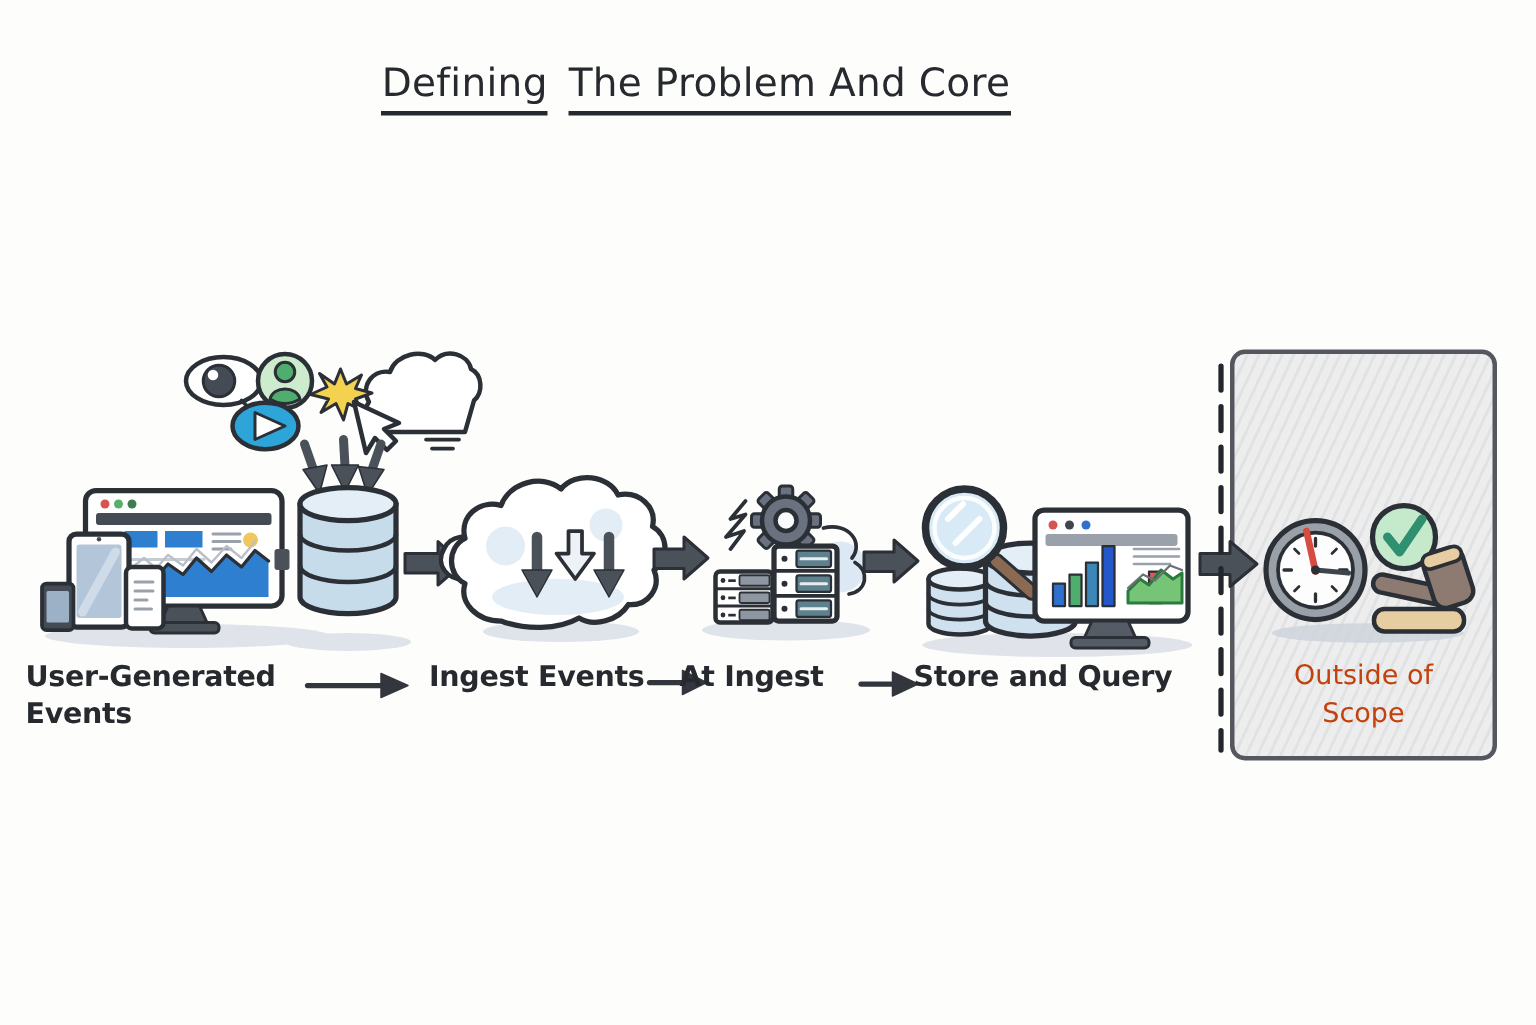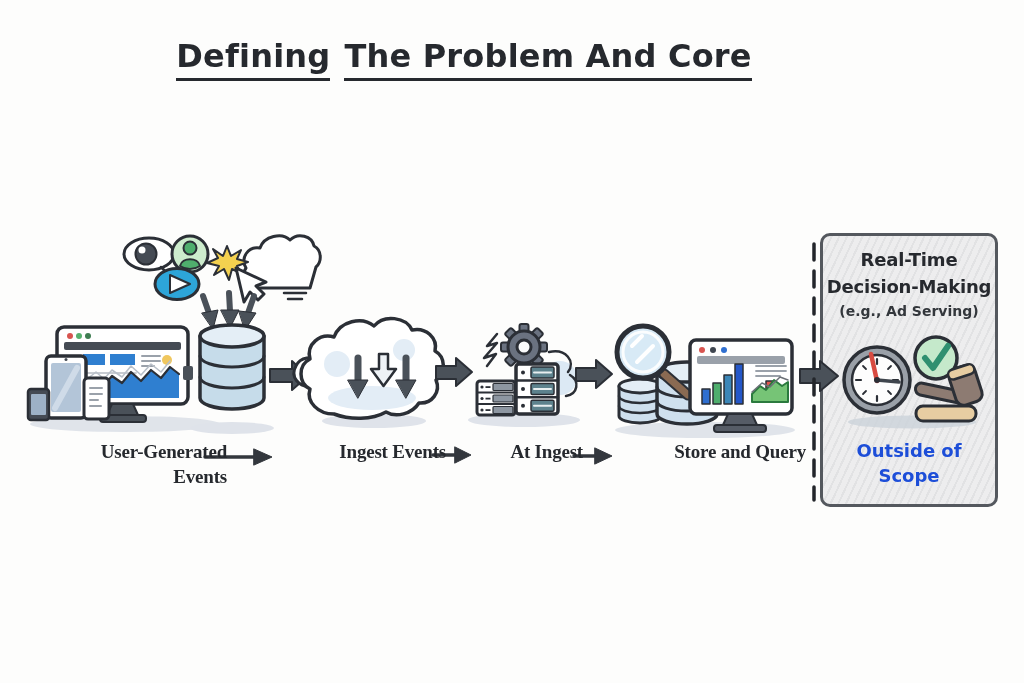--- a/index.html
+++ b/index.html
@@ -6,41 +6,41 @@
   .canvas{
     position:relative; width:1024px; height:683px;
     background:#fdfdfc; overflow:hidden;
     font-family:"DejaVu Sans", "Liberation Sans", sans-serif;
     color:#26292e;
   }
   .scene{position:absolute;left:0;top:0;z-index:2;pointer-events:none;}
   .scene *{stroke-linejoin:round;stroke-linecap:round;}
   
   .title{position:absolute;left:139px;top:36px;width:650px;text-align:center;z-index:3;}
-  .title-line{font-size:32px;font-weight:bold;letter-spacing:.2px;line-height:40px;}
+  .title-line{font-size:26px;font-weight:normal;letter-spacing:.2px;line-height:40px;}
   .u{border-bottom:3px solid #26292e;padding-bottom:3px;}
   .u + .u{margin-left:14px;}
   .title-line2{margin-top:9px;}
   
-  .flow-label{position:absolute;top:439px;text-align:right;font-size:19px;font-weight:bold;
-    line-height:25px;letter-spacing:-.2px;z-index:3;font-family:Liberation Serif, serif;}
+  .flow-label{position:absolute;top:439px;text-align:left;font-size:19px;font-weight:bold;
+    line-height:25px;letter-spacing:-.2px;z-index:3;}
   .fl-1{left:17px;width:210px;}
   .fl-2{left:286px;width:160px;}
   .fl-3{left:453px;width:130px;}
-  .fl-4{left:624px;width:182px;}
+  .fl-4{left:609px;width:182px;}
   
   .scope-box{position:absolute;left:820px;top:233px;width:172px;height:268px;z-index:1;
     border:3px solid #54585e;border-radius:10px;
     background:#ededee;
     background-image:repeating-linear-gradient(115deg, rgba(125,130,136,.10) 0 2px, rgba(0,0,0,0) 2px 7px);}
   .scope-title{position:absolute;left:822px;top:246px;width:174px;text-align:center;z-index:3;}
   .scope-title .big{font-size:18px;font-weight:bold;line-height:27px;letter-spacing:-.2px;color:#26292e;}
   .scope-title .sub{font-size:14px;font-weight:bold;line-height:22px;color:#33373c;}
   .scope-footer{position:absolute;left:822px;top:438px;width:174px;text-align:center;z-index:3;
-    font-size:18px;font-weight:bold;line-height:25px;color:#1d4ed8;}
+    font-size:18px;font-weight:normal;line-height:25px;color:#c2410c;}
 </style>
 </head>
 <body>
 
 <div class="canvas">
 
   <div class="title">
     <div class="title-line"><span class="u">Defining</span><span class="u">The Problem And Core</span></div>
   </div>
 
@@ -277,23 +277,18 @@
     <div>Ingest Events</div>
     <div></div>
   </div>
   <div class="flow-label fl-3">
     <div>At Ingest</div>
   </div>
   <div class="flow-label fl-4">
     <div>Store and Query</div>
   </div>
 
-  <div class="scope-title">
-    <div class="big">Real-Time</div>
-    <div class="big">Decision-Making</div>
-    <div class="sub">(e.g., Ad Serving)</div>
-  </div>
   <div class="scope-footer">
     <div>Outside of</div>
     <div>Scope</div>
   </div>
 
 </div>
 
 </body></html>

